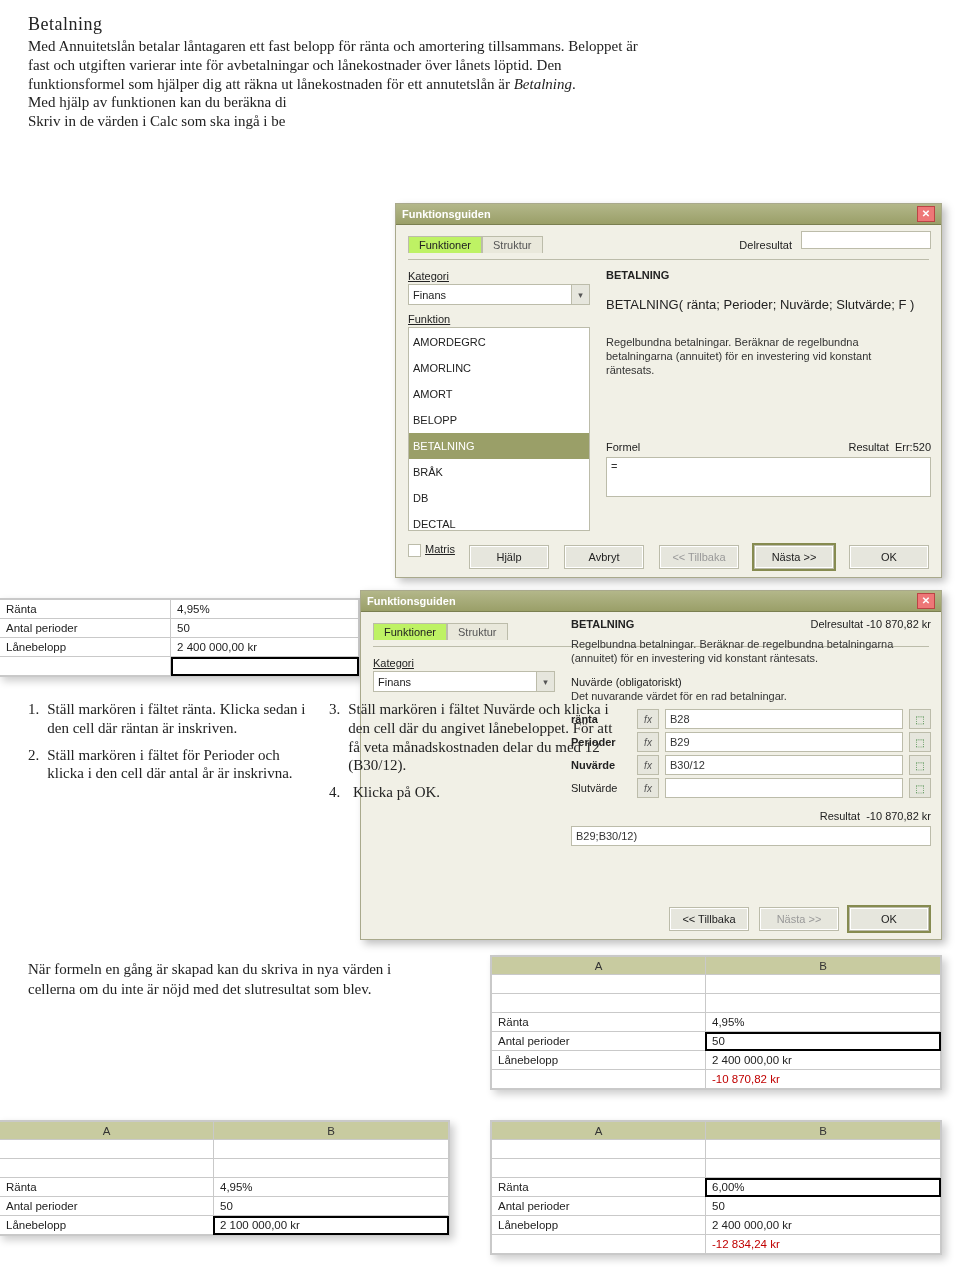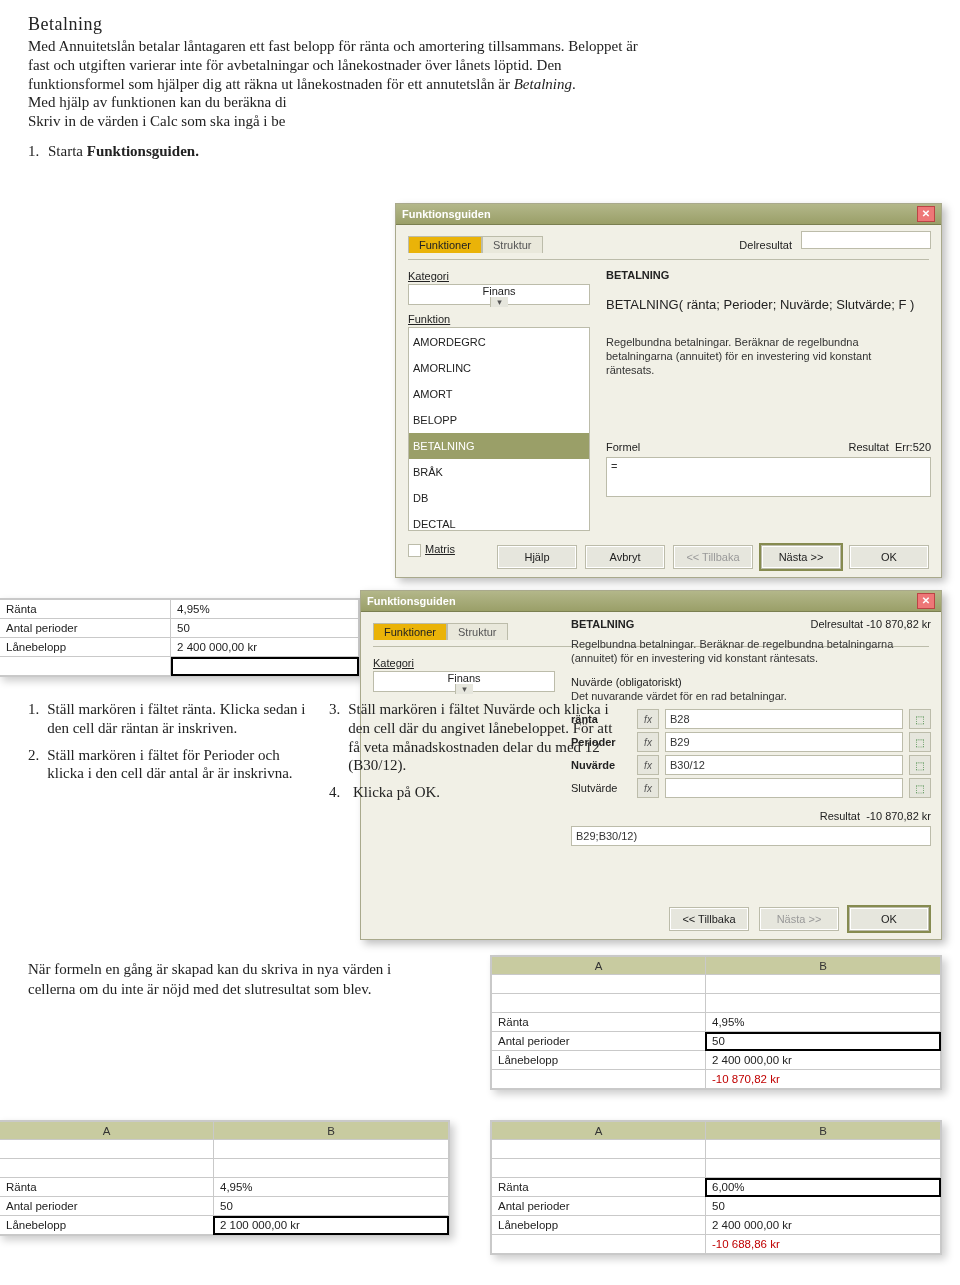--- a/index.html
+++ b/index.html
@@ -52,29 +52,29 @@
     justify-content:space-between;
   }
   .closebtn{
     width:16px;height:14px;background:#e77;border:1px solid #b44;
     display:flex;align-items:center;justify-content:center;color:#fff;font-size:10px;line-height:1;
   }
   .dlg-body{padding:10px 12px 12px 12px}
   .tabs{display:flex;gap:0;margin-bottom:8px}
   .tab{
     border:1px solid var(--border-gray);border-bottom:none;
-    background:#eab308;padding:2px 10px;font-size:11px;
+    background:#bef264;padding:2px 10px;font-size:11px;
     position:relative;top:1px;
   }
   .tab.inactive{background:#e9e8db;color:#555}
   .tabline{border-bottom:1px solid var(--border-gray);margin-top:-1px;margin-bottom:10px}
   .fieldlbl{font-size:11px;color:#222;text-decoration:underline;margin:4px 0 2px 0}
   .combo{
     display:flex;align-items:center;width:180px;height:19px;
-    background:#fff;border:1px solid var(--border-gray);flex-direction:column;
+    background:#fff;border:1px solid var(--border-gray);
   }
   .combo span{flex:1;padding:0 4px;font-size:11px}
   .combo .dd{width:17px;height:100%;background:var(--gray-btn);border-left:1px solid var(--border-gray);display:flex;align-items:center;justify-content:center;font-size:9px;color:#555}
   .funclist{
     width:180px;height:200px;background:#fff;border:1px solid var(--border-gray);
     overflow:hidden;font-size:11px;padding:1px 0;
   }
   .funclist div{padding:6px 4px;line-height:14px}
   .funclist .sel{background:var(--olive);color:#fff}
   .right-col{position:absolute;}
@@ -156,21 +156,20 @@
 <div class="page">
 
   <div class="heading">Betalning</div>
   <div class="intro">
     <span>Med Annuitetslån betalar låntagaren ett fast belopp för ränta och amortering tillsammans. Beloppet är fast och utgiften varierar inte för avbetalningar och lånekostnader över lånets löptid. Den funktionsformel som hjälper dig att räkna ut lånekostnaden för ett annutetslån är </span><span class="italic">Betalning</span><span>.</span><br>
     <span> Med hjälp av funktionen kan du beräkna di</span><br>
     <span>Skriv in de värden i Calc som ska ingå i be</span>
   </div>
 
   <div class="steps-top">
-    <div class="st"><span class="num">1.</span><span>Starta </span><b>Funktionsguiden.</b></div>
   </div>
 
   <div class="dialog" style="left:395px;top:203px;width:545px">
     <div class="titlebar">
       <span>Funktionsguiden</span>
       <span class="closebtn">✕</span>
     </div>
     <div class="dlg-body" style="position:relative;height:330px">
       <div class="tabs">
         <div class="tab">Funktioner</div>
@@ -219,21 +218,21 @@
           <div class="resrow">
             <span><span class="u">Formel</span></span>
             <span><span>Resultat</span>&nbsp;&nbsp;<span>Err:520</span></span>
           </div>
           <div class="txtinput" style="height:36px;align-items:flex-start;padding-top:2px;margin-top:4px">=</div>
         </div>
       </div>
 
       <div class="btnrow" style="position:absolute;left:12px;right:12px;bottom:8px;justify-content:space-between">
         <div style="width:1px"></div>
-        <div style="display:flex;gap:8px">
+        <div style="display:flex;gap:15px">
           <div class="btn">Hjälp</div>
           <div class="btn">Avbryt</div>
           <div class="btn disabled">&lt;&lt; Tillbaka</div>
           <div class="btn primary">Nästa &gt;&gt;</div>
           <div class="btn">OK</div>
         </div>
       </div>
     </div>
   </div>
 
@@ -442,19 +441,19 @@
       <tr>
             <td class="lbl">Antal perioder</td>
             <td>50</td>
           </tr>
       <tr>
             <td class="lbl">Lånebelopp</td>
             <td>2 400 000,00 kr</td>
           </tr>
       <tr>
             <td class="lbl"></td>
-            <td class="redval">-10 688,86 kr</td>
+            <td class="redval">-12 834,24 kr</td>
           </tr>
     </tbody>
       </table>
   </div>
 
 </div>
 
 </body></html>

